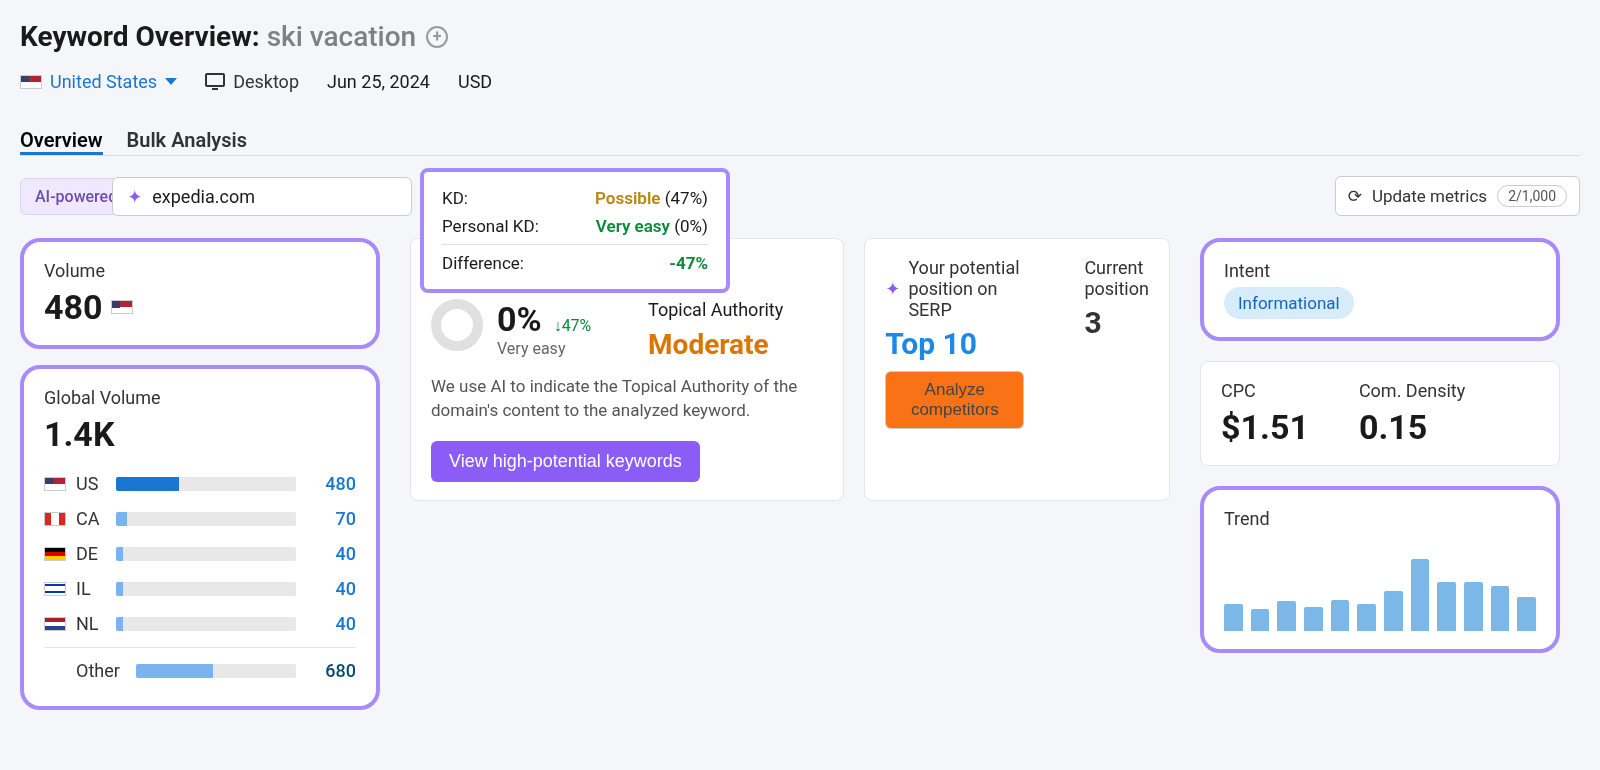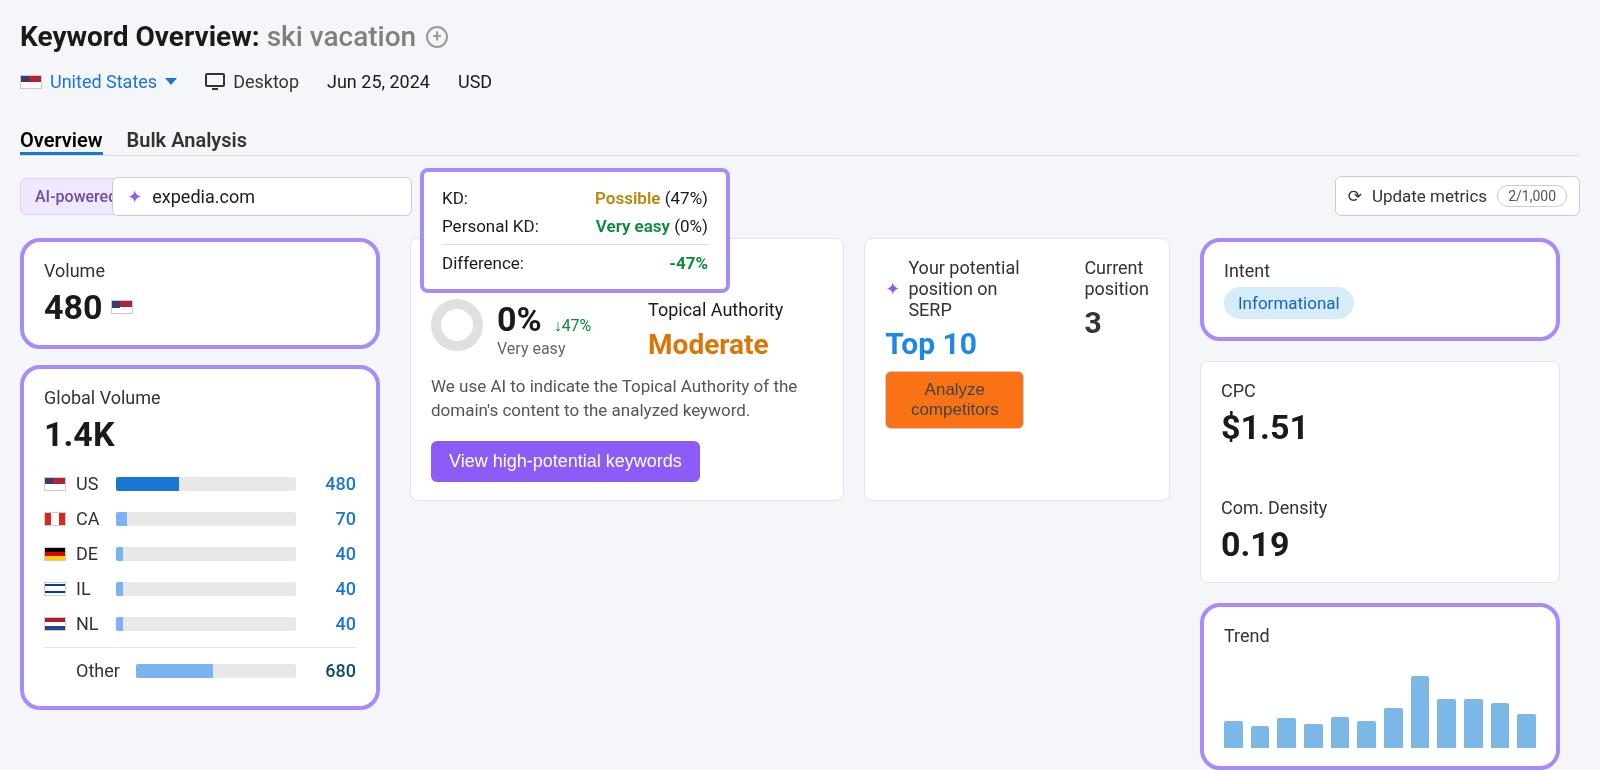--- a/index.html
+++ b/index.html
@@ -65,21 +65,21 @@
 .ta-val { color: #d97706; font-size: 28px; font-weight: 700; }
 .desc { color: #555; font-size: 17px; margin: 14px 0 18px; line-height: 1.4; }
 .btn-purple { background: #8b5cf6; color: #fff; border: none; padding: 10px 18px; font-size: 18px; border-radius: 6px; cursor: pointer; font-weight: 500; }
 .serp-card { display: flex; gap: 60px; }
 .serp-col h4 { font-size: 18px; font-weight: 400; color: #333; margin-bottom: 6px; display: flex; align-items: center; gap: 8px; }
 .serp-val { font-size: 30px; font-weight: 700; color: #1e88e5; }
 .serp-val.dark { color: #333; }
 .btn-outline { background: #f97316; border: 1px solid #ccc; padding: 8px 14px; border-radius: 6px; font-size: 17px; color: #444; cursor: pointer; margin-top: 10px; }
 .right-stack { display: flex; flex-direction: column; gap: 20px; }
 .intent-pill { background: #d6ecf9; color: #1565c0; padding: 6px 14px; border-radius: 16px; font-size: 17px; display: inline-block; }
-.cpc-row { display: flex; gap: 50px; flex-direction: column; }
+.cpc-row { display: flex; gap: 50px; }
 .trend-chart { display: flex; align-items: flex-end; gap: 8px; height: 90px; margin-top: 12px; }
 .trend-bar { width: 20px; background: #7bb8e8; border-radius: 2px 2px 0 0; }
 .trend-wrap { position: relative; }
 </style>
 </head>
 <body>
 
 <div class="header-row">
   <h1 class="page-title">
     <span>Keyword Overview:</span>
@@ -253,21 +253,21 @@
     </div>
 
     <div class="card">
       <div class="cpc-row">
         <div>
           <div class="card-label">CPC</div>
           <div class="big-num">$1.51</div>
         </div>
         <div>
           <div class="card-label">Com. Density</div>
-          <div class="big-num">0.19</div>
+          <div class="big-num">0.15</div>
         </div>
       </div>
     </div>
 
     <div class="card highlight">
       <div class="card-label">Trend</div>
       <div class="trend-wrap">
         <div class="trend-chart" id="trend-chart">
             <div class="trend-bar" style="height: 30%;"></div>
             <div class="trend-bar" style="height: 25%;"></div>

